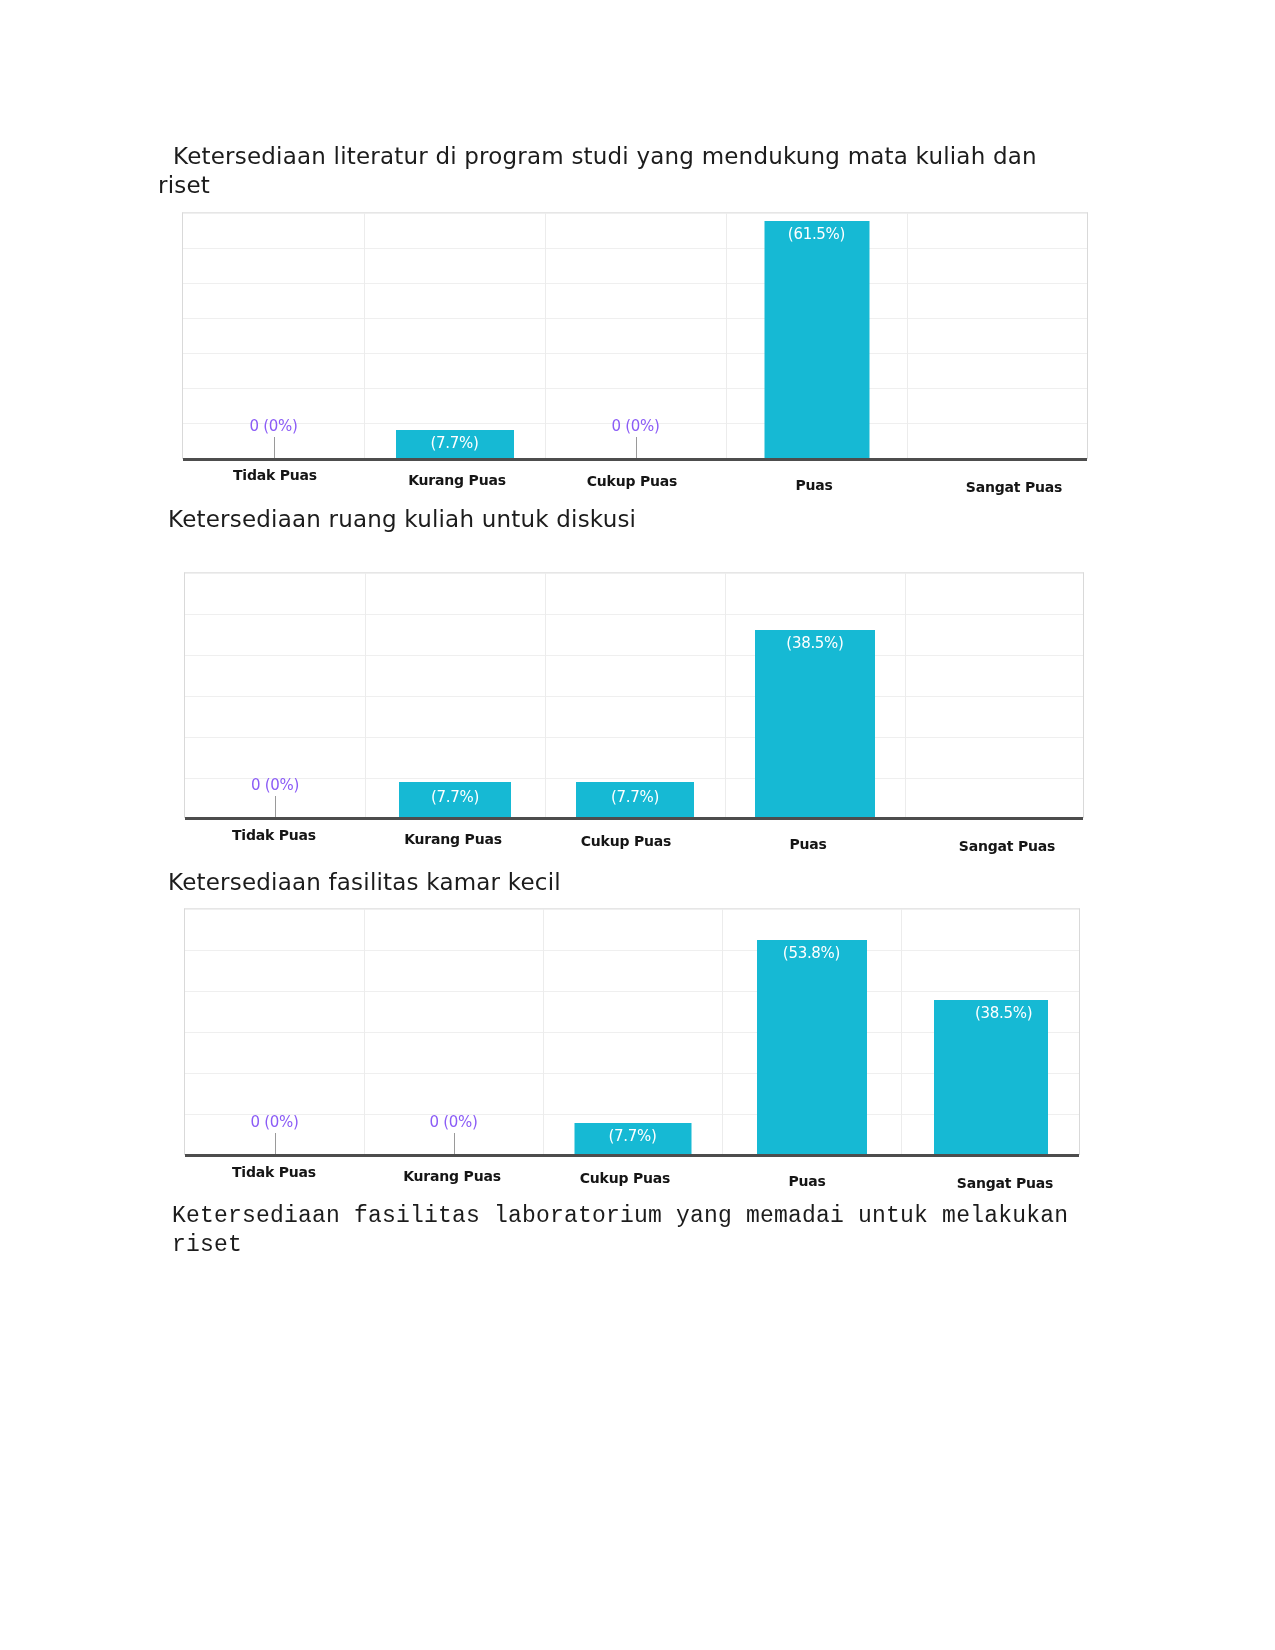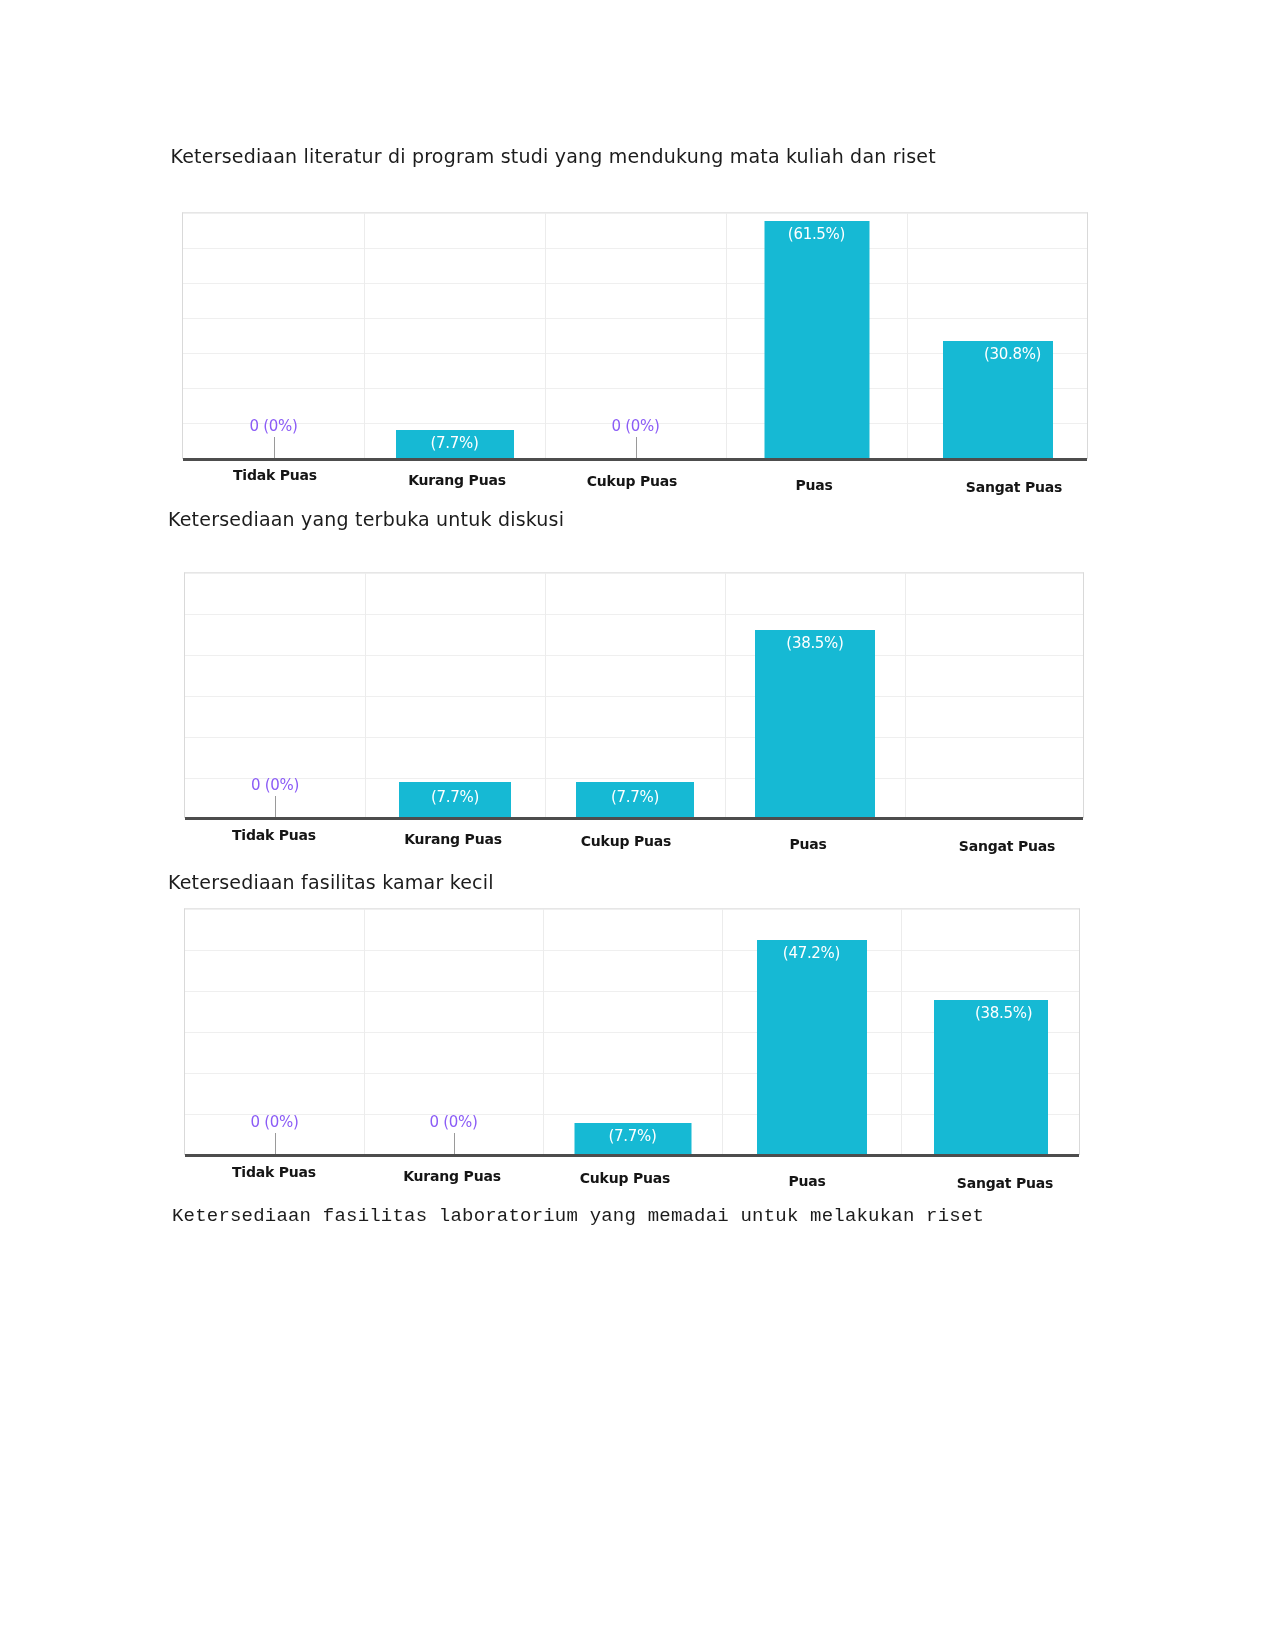--- a/index.html
+++ b/index.html
@@ -19,21 +19,21 @@
     position: absolute;
     left: 0; top: 0;
     width: 1275px;
     height: 1650px;
   }
 
   
   .doc-heading {
     position: absolute;
     font-family: "DejaVu Sans", sans-serif;
-    font-size: 19px;
+    font-size: 23px;
     line-height: 29px;
     color: #1c1c1c;
     font-weight: 400;
     letter-spacing: 0.2px;
     white-space: pre-wrap;
   }
 
   
   .chart-block {
     position: absolute;
@@ -165,39 +165,35 @@
         <div class="bar-slot" style="left:362px; width:181px;">
           <div class="zero-stem"></div>
           <div class="bar-label zero" style="bottom:24px;">0 (0%)</div>
         </div>
 
         <div class="bar-slot" style="left:543px; width:181px;text-align:right;">
           <div class="bar" style="width:105px; height:238px;"></div>
           <div class="bar-label" style="bottom:216px;">(61.5%)</div>
         </div>
 
-        <div class="bar-slot" style="left:724px; width:182px;">
-          <div class="bar" style="width:110px; height:118px;"></div>
-          <div class="bar-label" style="bottom:96px; left:58%;">(30.8%)</div>
-        </div>
       </div>
 
       <div class="axis-line" style="bottom:-2px;"></div>
     </div>
 
     <div class="cat-labels" style="top:252px;">
       <div class="cat-label" style="left:93px; top:3px;">Tidak Puas</div>
       <div class="cat-label" style="left:275px; top:8px;">Kurang Puas</div>
       <div class="cat-label" style="left:450px; top:9px;">Cukup Puas</div>
       <div class="cat-label" style="left:632px; top:13px;">Puas</div>
       <div class="cat-label" style="left:832px; top:15px;">Sangat Puas</div>
     </div>
   </div>
 
-  <div class="doc-heading" style="left:168px; top:505px; width:900px;">Ketersediaan yang terbuka untuk diskusi</div>
+  <div class="doc-heading" style="left:168px; top:505px; width:900px;">Ketersediaan ruang kuliah untuk diskusi</div>
 
   <div class="chart-block" style="left:184px; top:572px; width:900px; height:285px;">
 
     <div class="plot" style="height:246px;">
       <div class="gridlines">
         <div class="gridline" style="top:0px;"></div>
         <div class="gridline" style="top:41px;"></div>
         <div class="gridline" style="top:82px;"></div>
         <div class="gridline" style="top:123px;"></div>
         <div class="gridline" style="top:164px;"></div>
@@ -274,21 +270,21 @@
           <div class="bar-label zero" style="bottom:24px;">0 (0%)</div>
         </div>
 
         <div class="bar-slot" style="left:358px; width:179px;">
           <div class="bar" style="width:117px; height:32px;"></div>
           <div class="bar-label" style="bottom:10px;">(7.7%)</div>
         </div>
 
         <div class="bar-slot" style="left:537px; width:179px;">
           <div class="bar" style="width:110px; height:215px;"></div>
-          <div class="bar-label" style="bottom:193px;">(47.2%)</div>
+          <div class="bar-label" style="bottom:193px;">(53.8%)</div>
         </div>
 
         <div class="bar-slot" style="left:716px; width:180px;">
           <div class="bar" style="width:114px; height:155px;"></div>
           <div class="bar-label" style="bottom:133px; left:57%;">(38.5%)</div>
         </div>
       </div>
 
       <div class="axis-line" style="bottom:-2px;"></div>
     </div>

